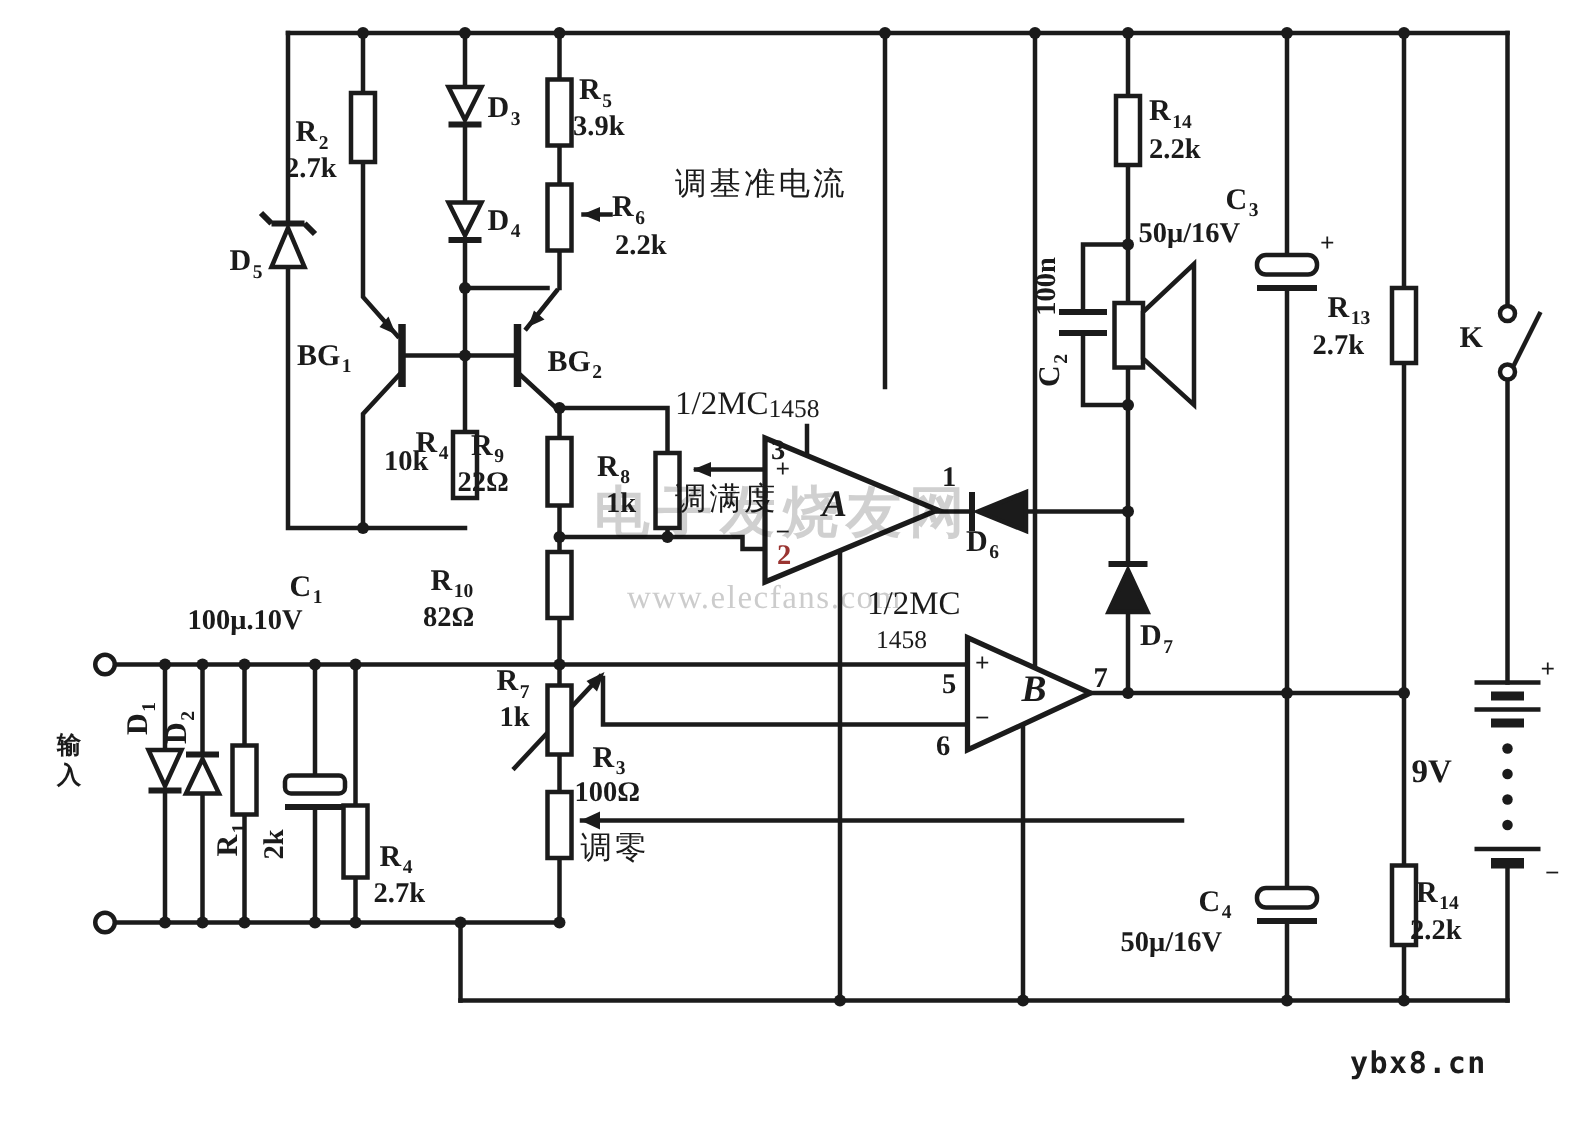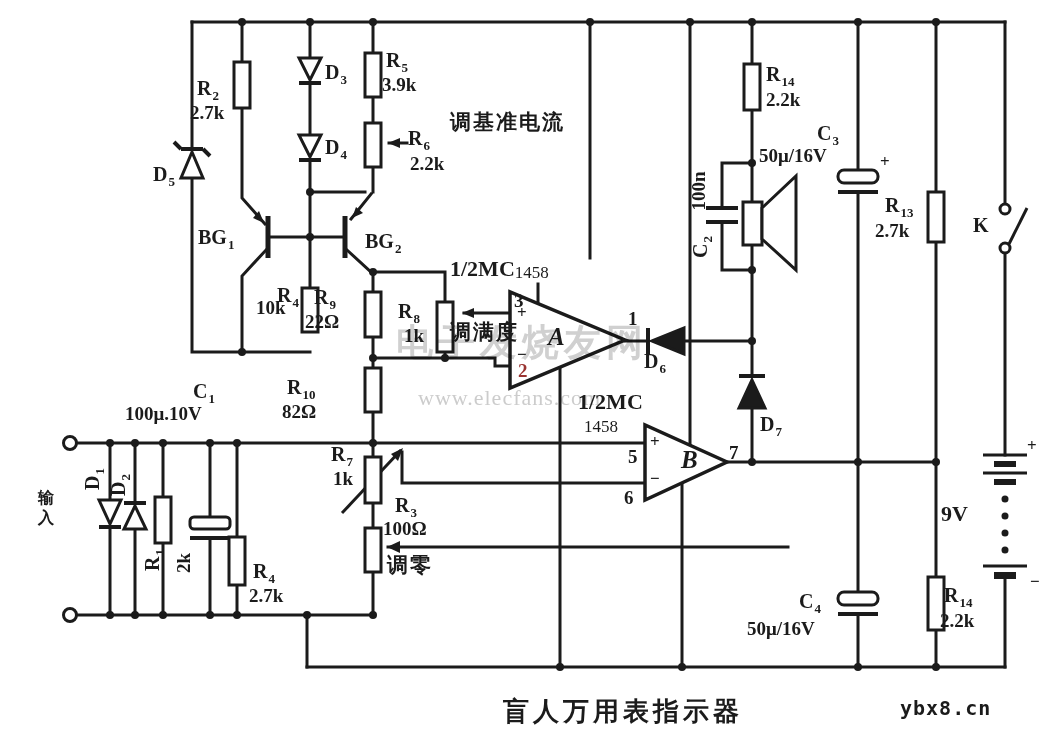--- a/index.html
+++ b/index.html
@@ -3,27 +3,27 @@
 <meta charset="utf-8">
 <style>
   html,body{margin:0;padding:0;background:#fff;}
   #stage{position:relative;width:1051px;height:749px;background:#ffffff;overflow:hidden;
          font-family:"Liberation Serif",serif;color:#1b1b1b;}
   #schem{position:absolute;left:0;top:0;z-index:1;}
   .lbl{position:absolute;z-index:3;white-space:nowrap;font-weight:bold;line-height:1;}
   .ref{font-size:20px;}
   .val{font-size:19px;}
   .sb{font-size:13px;position:relative;top:5px;margin-left:1px;}
-  .cn{font-size:21px;letter-spacing:2px;font-weight:bold;}
+  .cn{font-size:21px;letter-spacing:2px;font-weight:normal;}
   .pin{font-size:19px;}
   .sign{font-size:17px;}
   .oplabel{font-size:25px;font-weight:bold;font-style:italic;}
   .rot{transform:translate(-50%,-50%) rotate(-90deg);}
   .red{color:#9a3431;}
-  .ic1{font-size:22px;font-weight:bold;}
+  .ic1{font-size:22px;font-weight:normal;}
   .ic2{font-size:17px;font-weight:normal;position:relative;top:2px;}
   #vinput{width:26px;white-space:normal;font-size:16px;line-height:1.25;letter-spacing:0;}
   #caption{font-size:26px;letter-spacing:4px;}
   #wm-site{font-family:"DejaVu Sans Mono",monospace;font-size:20px;font-weight:bold;letter-spacing:1px;}
   #wm-brand{font-size:37px;letter-spacing:5px;color:#cbcbcb;opacity:.9;z-index:2;mix-blend-mode:multiply;text-shadow:1px 1px 0 #fff;}
   #wm-url{font-size:22px;letter-spacing:1px;color:#c7c7c7;opacity:.9;z-index:2;mix-blend-mode:multiply;font-weight:normal;}
 </style>
 </head>
 <body>
 
@@ -277,18 +277,17 @@
 <div class="lbl val" style="left:875px;top:221px">2.7k</div>
 <div class="lbl ref" style="left:973px;top:215px">K</div>
 <div class="lbl val" style="left:941px;top:503px;font-size:22px">9V</div>
 <div class="lbl sign" style="left:1027px;top:437px">+</div>
 <div class="lbl sign" style="left:1030px;top:573px">−</div>
 <div class="lbl ref" style="left:944px;top:585px"><span>R</span><span class="sb">14</span></div>
 <div class="lbl val" style="left:940px;top:611px">2.2k</div>
 <div class="lbl ref" style="left:799px;top:591px"><span>C</span><span class="sb">4</span></div>
 <div class="lbl val" style="left:747px;top:619px">50μ/16V</div>
 
-<div class="lbl" id="caption" style="left:503px;top:699px">盲人万用表指示器</div>
 <div class="lbl" id="wm-site" style="left:900px;top:698px">ybx8.cn</div>
 <div class="lbl" id="wm-brand" style="left:396px;top:324px">电子发烧友网</div>
 <div class="lbl" id="wm-url" style="left:418px;top:387px">www.elecfans.com</div>
 
 </div>
 
 </body></html>

